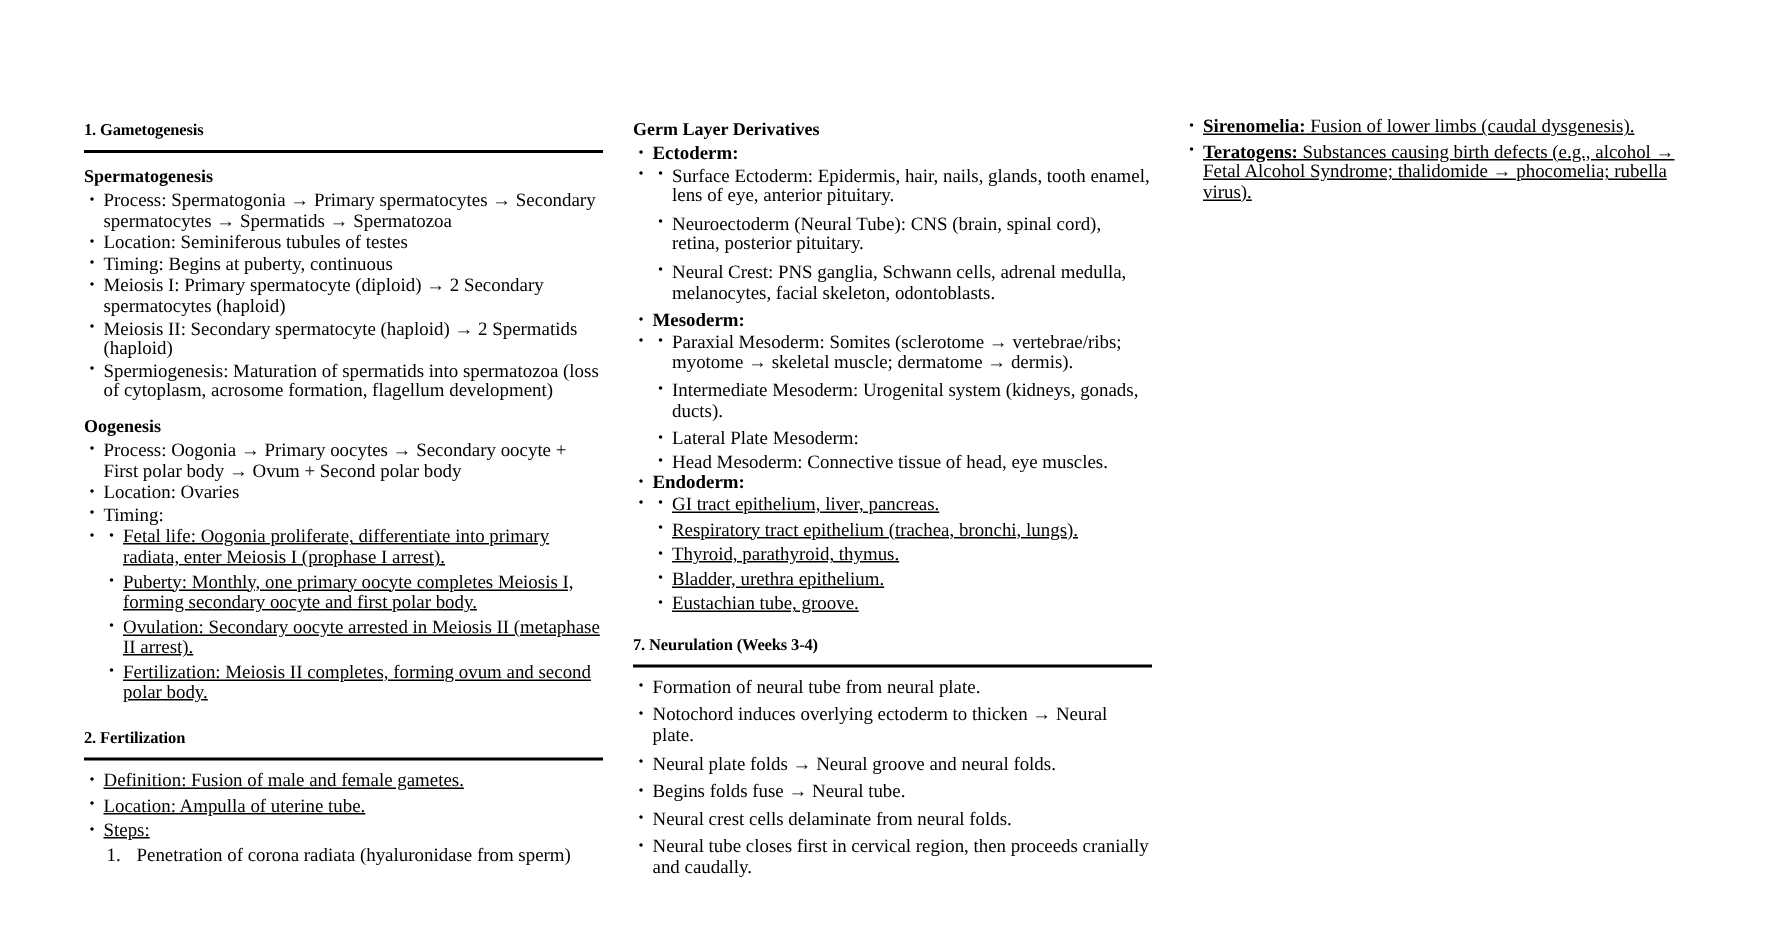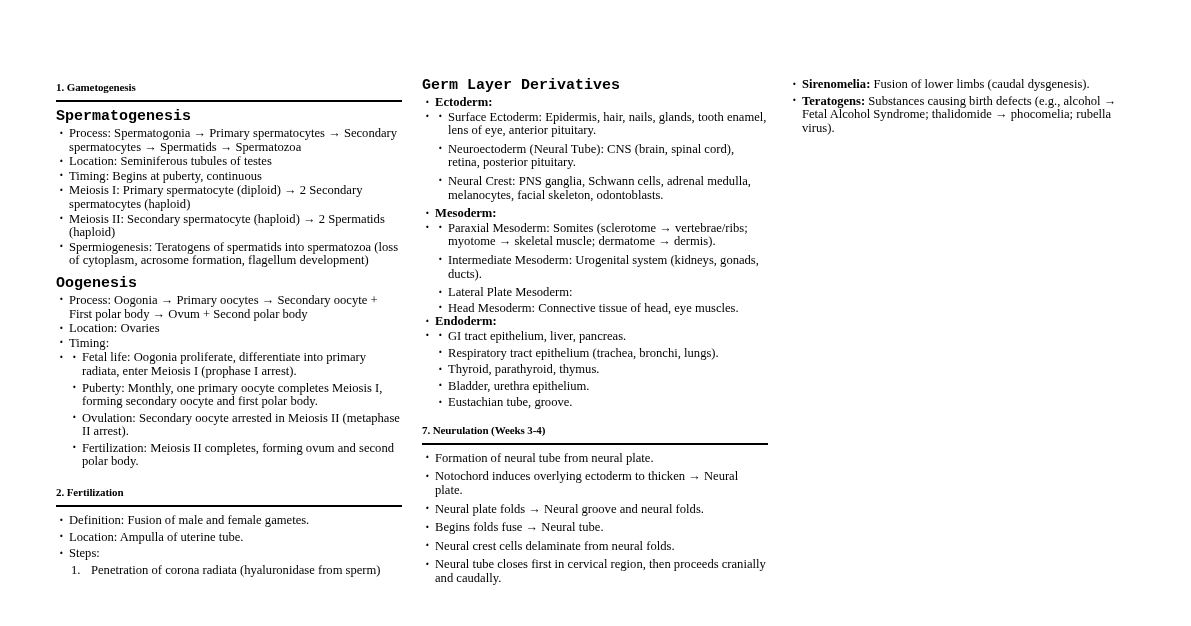--- a/index.html
+++ b/index.html
@@ -43,25 +43,24 @@
     letter-spacing: -0.1px;
   }
   .sec-rule {
     border: 0;
     border-top: 2px solid #000;
     margin: 0 0 7px 0;
     height: 0;
     width: 100%;
   }
   .sub-h {
-    font-size: 15px;
+    font-size: 12px;
     font-weight: bold;
     line-height: 16px;
     margin: 0 0 2px 0;
-    font-family: Liberation Mono, monospace;
   }
   .sec-block { margin-bottom: 14px; }
   .sec-block.tight { margin-bottom: 11px; }
 
   
   ul.lvl1, ul.lvl2, ul.lvl3 {
     list-style: none;
     margin: 0;
     padding: 0;
   }
@@ -87,21 +86,21 @@
     position: absolute;
     left: 3px;
     top: -0.5px;
     font-size: 14px;
     line-height: 13.6px;
     font-weight: bold;
   }
 
   
   ul.spaced > li { margin-bottom: 5px; }
-  ul.spaced-sm > li { margin-bottom: 3px; }
+  ul.spaced-sm > li { margin-bottom: 3px; text-decoration: underline; }
 
   li.tall { line-height: 17px; }
 
   ol.steps {
     list-style: none;
     margin: 0;
     padding-left: 13px;
     counter-reset: stepnum;
   }
   ol.steps > li {
@@ -131,21 +130,21 @@
       <div class="sec-h">1. Gametogenesis</div>
       <hr class="sec-rule">
 
       <div class="sub-h">Spermatogenesis</div>
       <ul class="lvl1">
         <li>Process: Spermatogonia → Primary spermatocytes → Secondary spermatocytes → Spermatids → Spermatozoa</li>
         <li>Location: Seminiferous tubules of testes</li>
         <li>Timing: Begins at puberty, continuous</li>
         <li>Meiosis I: Primary spermatocyte (diploid) → 2 Secondary spermatocytes (haploid)</li>
         <li>Meiosis II: Secondary spermatocyte (haploid) → 2 Spermatids (haploid)</li>
-        <li>Spermiogenesis: Teratogens of spermatids into spermatozoa (loss of cytoplasm, acrosome formation, flagellum development)</li>
+        <li>Spermiogenesis: Maturation of spermatids into spermatozoa (loss of cytoplasm, acrosome formation, flagellum development)</li>
       </ul>
 
       <div class="sub-h" style="margin-top:8px">Oogenesis</div>
       <ul class="lvl1">
         <li class="tall">Process: Oogonia → Primary oocytes → Secondary oocyte + First polar body → Ovum + Second polar body</li>
         <li>Location: Ovaries</li>
         <li>Timing:</li>
         <li style="padding-left:0;margin-bottom:0;">
           <ul class="lvl2 spaced-sm">
             <li>Fetal life: Oogonia proliferate, differentiate into primary radiata, enter Meiosis I (prophase I arrest).</li>

